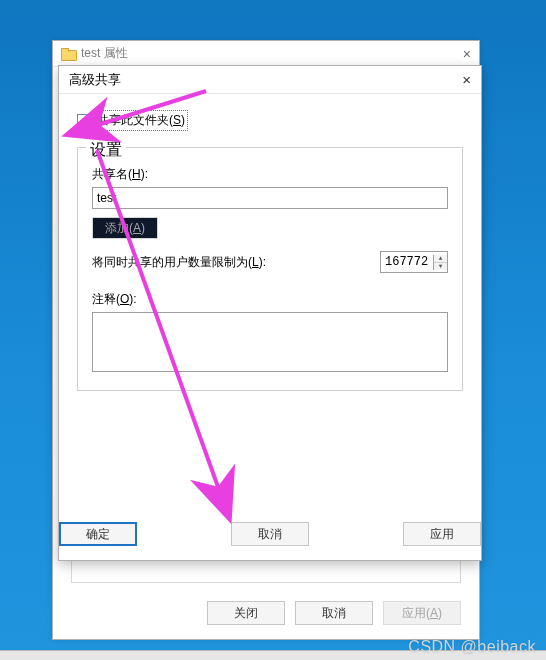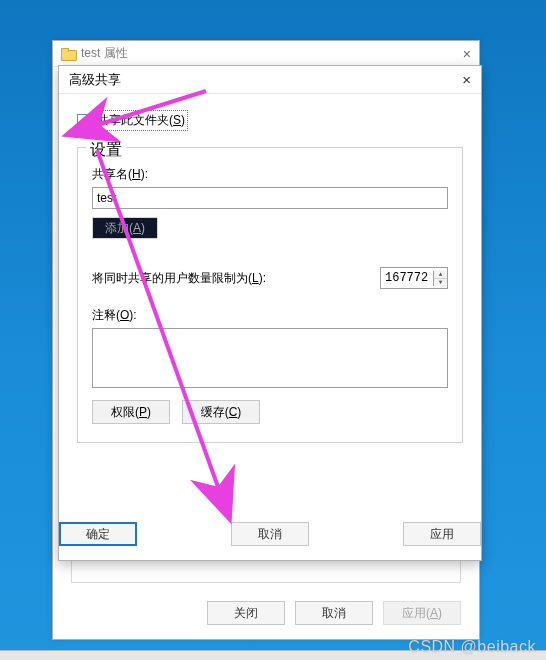--- a/index.html
+++ b/index.html
@@ -141,21 +141,21 @@
     width:100%; height:22px;
     border:1px solid #9e9e9e;
     padding:2px 4px; font-size:12px; font-family:inherit;
   }
   .row-btns{ display:flex; gap:8px; margin-top:8px;}
   .sm-btn{
     min-width:66px; height:22px; line-height:20px; text-align:center;
     background:#0f172a; border:1px solid #d7d7d7; font-size:12px;
   }
   .sm-btn.disabled{ color:#a7a7a7; }
-  .limit-row{ display:flex; align-items:center; margin-top:28px; }
+  .limit-row{ display:flex; align-items:center; margin-top:12px; }
   .limit-row .lbl-inline{ flex:1; }
   .spin {
     display:flex; align-items:center; border:1px solid #9e9e9e; height:22px;font-family:Liberation Mono, monospace;
   }
   .spin input{
     width:52px; border:none; padding:2px 4px; font-size:12px; text-align:left; font-family:inherit;
   }
   .spin .arrows{ width:14px; border-left:1px solid #9e9e9e; display:flex; flex-direction:column; }
   .spin .arrows div{
     flex:1; display:flex; align-items:center; justify-content:center;
@@ -239,24 +239,20 @@
             <div class="arrows">
               <div>▲</div>
               <div>▼</div>
             </div>
           </div>
         </div>
 
         <span class="lbl" style="margin-top:18px">注释(<span class="u">O</span>):</span>
         <textarea class="textarea" style=""></textarea>
 
-        <div class="perm-row">
-          <div class="perm-btn">权限(<span class="u">P</span>)</div>
-          <div class="perm-btn">缓存(<span class="u">C</span>)</div>
-        </div>
       </div>
 
       <div class="adv-bottom-btns">
         <div class="std-btn primary">确定</div>
         <div class="std-btn">取消</div>
         <div class="std-btn">应用</div>
       </div>
 
     </div>
   </div>

